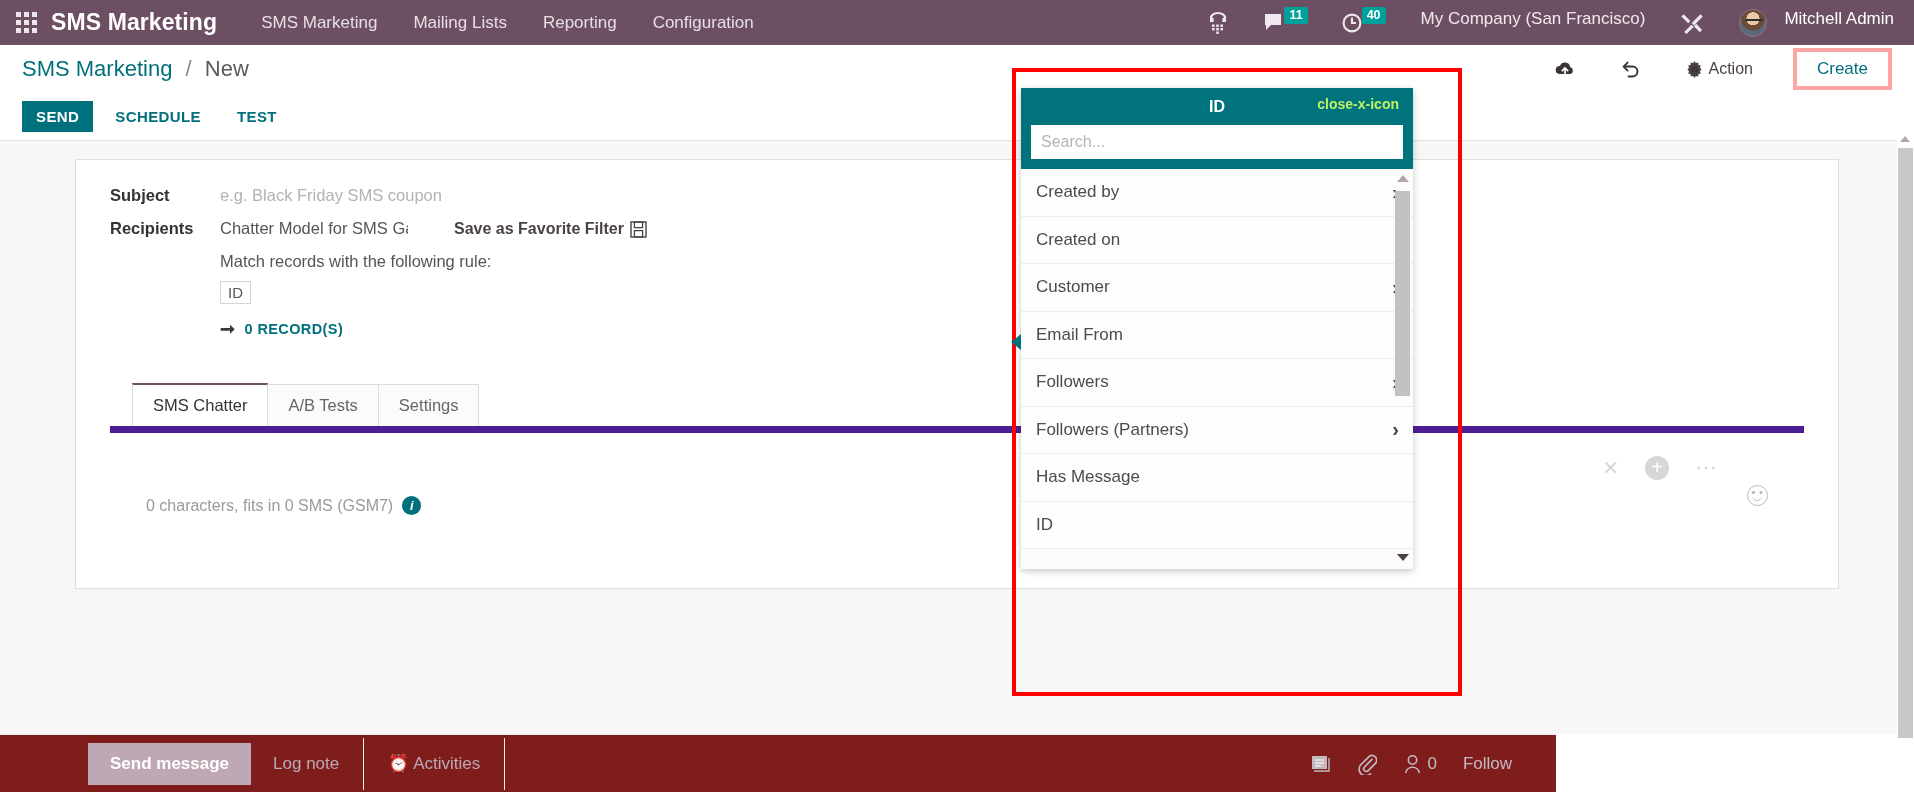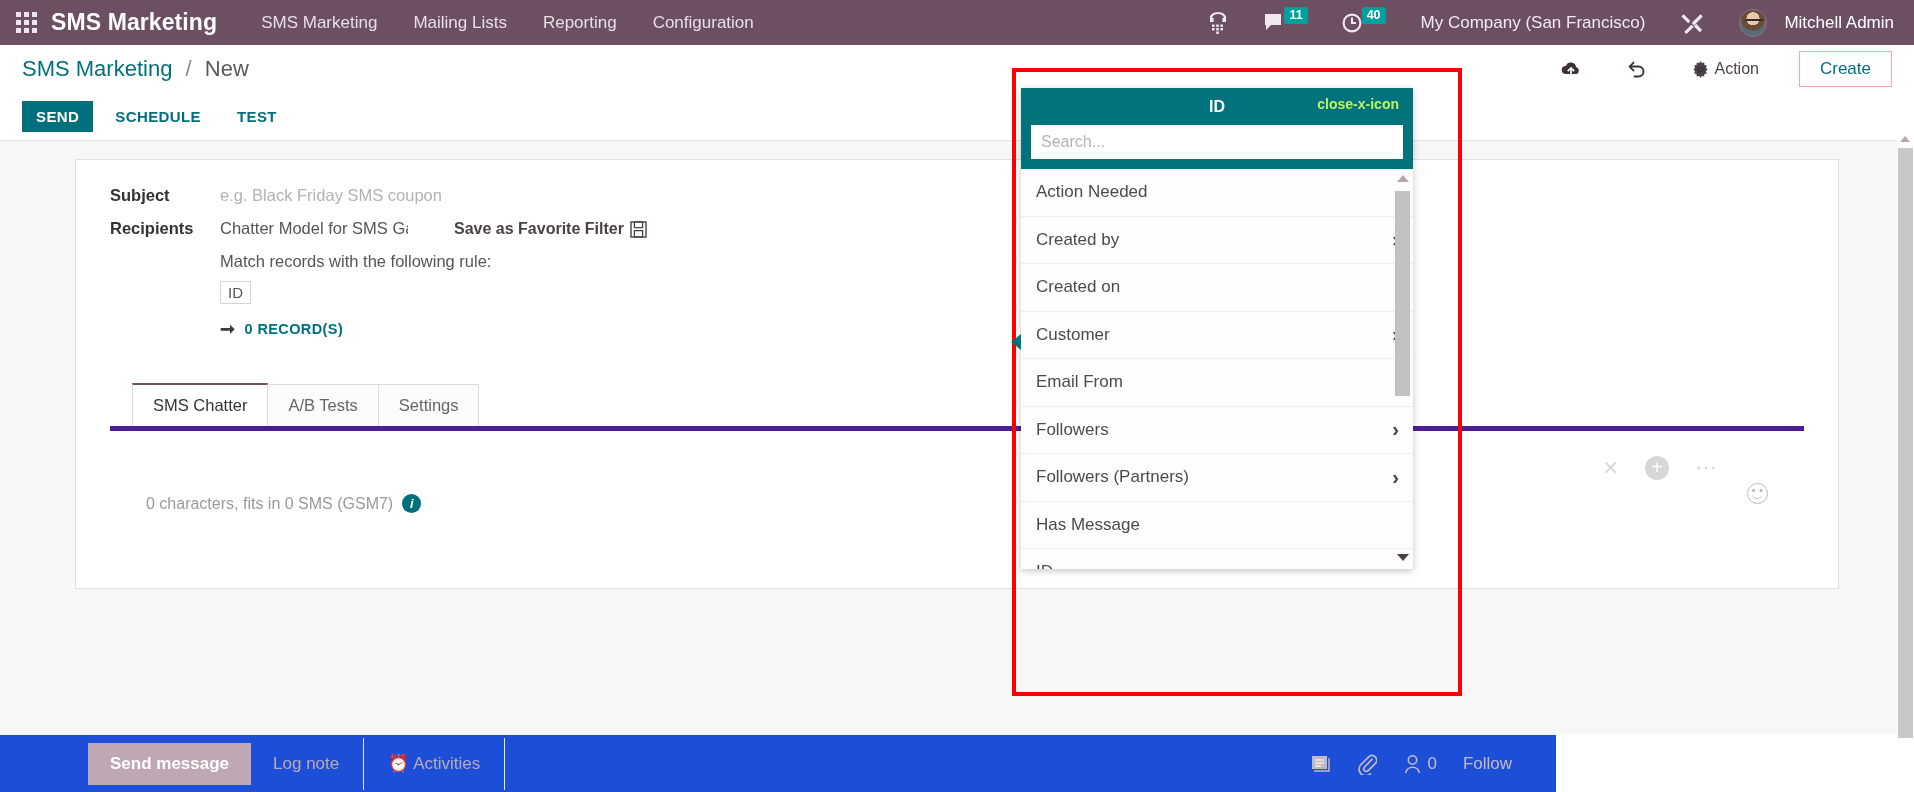--- a/index.html
+++ b/index.html
@@ -15,21 +15,21 @@
   
   .navbar {
     height: 45px; background: #6c4f62; display: flex; align-items: center;
     color: #f2eef0; position: relative; z-index: 5;
   }
   .apps-grid { display: grid; grid-template-columns: repeat(3, 5px); grid-template-rows: repeat(3, 5px);
     gap: 3px; margin-left: 16px; margin-right: 14px; cursor: pointer; }
   .apps-grid i { display: block; width: 5px; height: 5px; background: #ece6ea; }
   .brand { font-size: 23px; font-weight: 700; letter-spacing: .1px; color: #ffffff; margin-right: 26px; }
   .nav-item { font-size: 17px; color: #e7dfe4; padding: 0 18px; cursor: pointer; white-space: nowrap; }
-  .nav-right { margin-left: auto; display: flex; align-items: center; padding-right: 14px; gap: 8px; }
+  .nav-right { margin-left: auto; display: flex; padding-right: 14px; gap: 8px; }
   .nav-icon { position: relative; padding: 0 13px; display: flex; align-items: center; cursor: pointer; }
   .badge {
     background: #00a09d; color: #fff; font-size: 12.5px; font-weight: 700;
     padding: 1px 5px 2px; border-radius: 2px; margin-left: -3px; line-height: 1.15;
     position: relative; top: -7px;
   }
   .company { font-size: 17px; color: #f0eaee; padding: 0 14px; cursor: pointer; white-space: nowrap; }
   .avatar {
     width: 28px; height: 28px; border-radius: 50%; margin: 0 9px 0 14px;
     background: radial-gradient(circle at 50% 34%, #e8c9a8 0 30%, #6b4a38 31% 54%, #5a6a7a 55% 100%);
@@ -44,21 +44,21 @@
   
   .control-panel { background: #fff; border-bottom: 1px solid #e4e4e4; }
   .cp-row1 { display: flex; align-items: center; height: 48px; padding: 12px 22px; }
   .breadcrumb { font-size: 22px; color: #00707c; }
   .breadcrumb .sep { color: #8a8a8a; margin: 0 7px; }
   .breadcrumb .cur { color: #5a5a5a; }
   .cp-actions { margin-left: auto; display: flex; align-items: center; gap: 0; }
   .cp-btn { display: flex; align-items: center; gap: 6px; font-size: 16px; color: #4a4248;
     padding: 4px 22px; cursor: pointer; }
   .create-btn {
-    border: 1px solid #fca5a5; color: #00707c; background: #fff; font-size: 17px;
+    border: 4px solid #fca5a5; color: #00707c; background: #fff; font-size: 17px;
     padding: 7px 20px; margin-left: 18px; cursor: pointer; border-radius: 0;
   }
   .cp-row2 { display: flex; align-items: center; height: 47px; padding: 0 22px; position: relative; }
   .tabbtn { font-size: 15px; font-weight: 700; letter-spacing: .4px; color: #00707c;
     padding: 7px 14px; margin-right: 8px; cursor: pointer; }
   .tabbtn.active { background: #00707c; color: #fff; }
   .status-bar { margin-left: auto; display: flex; align-items: stretch; height: 34px; }
   .st { position: relative; display: flex; align-items: center; padding: 0 26px 0 28px;
     font-size: 14.5px; font-weight: 700; letter-spacing: .5px; color: #7c7c7c; cursor: pointer; }
   .st.done { background: #6c4f62; color: #fff; padding-left: 22px; }
@@ -95,33 +95,33 @@
   .rc { color: #d7d7d7; cursor: pointer; }
   .rc-x { font-size: 20px; }
   .rc-plus { width: 24px; height: 24px; border-radius: 50%; background: #d7d7d7; color: #fff;
     display: flex; align-items: center; justify-content: center; font-size: 20px; line-height: 0; padding-bottom:2px;}
   .rc-dots { font-size: 22px; letter-spacing: 1px; line-height: 0.4; }
 
   .nb { display: flex; margin: 44px 0 0 22px; }
   .nb-tab { border: 1px solid #dcdcdc; border-bottom: none; padding: 11px 20px; font-size: 16.5px;
     color: #666; background: #fbfbfb; cursor: pointer; margin-right: -1px; }
   .nb-tab.active { background: #fff; color: #333; border-top: 2px solid #6c4f62; position: relative; top: -1px; }
-  .nb-body { border-top: 5px solid #4c1d95; margin-top: -1px; height: 148px; position: relative; }
+  .nb-body { border-top: 7px solid #4c1d95; margin-top: -1px; height: 148px; position: relative; }
   .charcount { position: absolute; left: 36px; top: 63px; font-size: 16px; color: #9a9a9a; display: flex; align-items: center; gap: 9px; }
   .info-badge { width: 19px; height: 19px; border-radius: 50%; background: #00707c; color: #fff;
     font-size: 13px; font-weight: 700; display: flex; align-items: center; justify-content: center; font-style: italic; }
   .smiley { position: absolute; right: 36px; top: 52px; width: 21px; height: 21px; border: 1.6px solid #b9b9b9;
     border-radius: 50%; cursor: pointer; }
   .smiley::before { content:""; position:absolute; left:4px; top:5px; width:2.6px; height:2.6px; background:#b9b9b9; border-radius:50%;
     box-shadow: 7.5px 0 0 #b9b9b9; }
   .smiley::after { content:""; position:absolute; left:4px; top:9px; width:10px; height:5px;
     border-bottom: 1.6px solid #b9b9b9; border-radius: 0 0 8px 8px; }
 
   
-  .chatter { position: absolute; left: 0; bottom: 0; width: 1556px; height: 58px; background: #1d4ed8;
+  .chatter { position: absolute; left: 0; bottom: 0; width: 1556px; height: 58px; background: #7f1d1d;
     border-top: 1px solid #ececec; display: flex; align-items: center; padding-left: 88px; }
   .ch-tab { font-size: 17px; color: #b9aab3; padding: 11px 22px; cursor: pointer; }
   .ch-tab.active { background: #bfa8b5; color: #fff; font-weight: 700; }
   .ch-sep { width: 1px; height: 52px; background: #ececec; margin: 0 2px; }
   .ch-right { margin-left: auto; display: flex; align-items: center; gap: 26px; padding-right: 44px;
     color: #c3bac0; font-size: 17px; }
   .ch-ic { cursor: pointer; display: flex; align-items: center; gap: 5px; }
 
   
   .page-scroll { position: absolute; right: 0; top: 134px; width: 17px; bottom: 0; background: #fff; }
@@ -360,23 +360,20 @@
   <div class="dropdown">
     <div class="dd-head">
       <span class="dd-title">ID</span>
       <span class="dd-close">close-x-icon</span>
     </div>
     <div class="dd-searchwrap">
       <input class="dd-search" type="text" placeholder="Search..." style="">
     </div>
     <div class="dd-list">
       <div class="dd-item">
-        <span>Action Needed</span>
-      </div>
-      <div class="dd-item">
         <span>Created by</span>
         <span class="chev">›</span>
       </div>
       <div class="dd-item">
         <span>Created on</span>
       </div>
       <div class="dd-item">
         <span>Customer</span>
         <span class="chev">›</span>
       </div>

